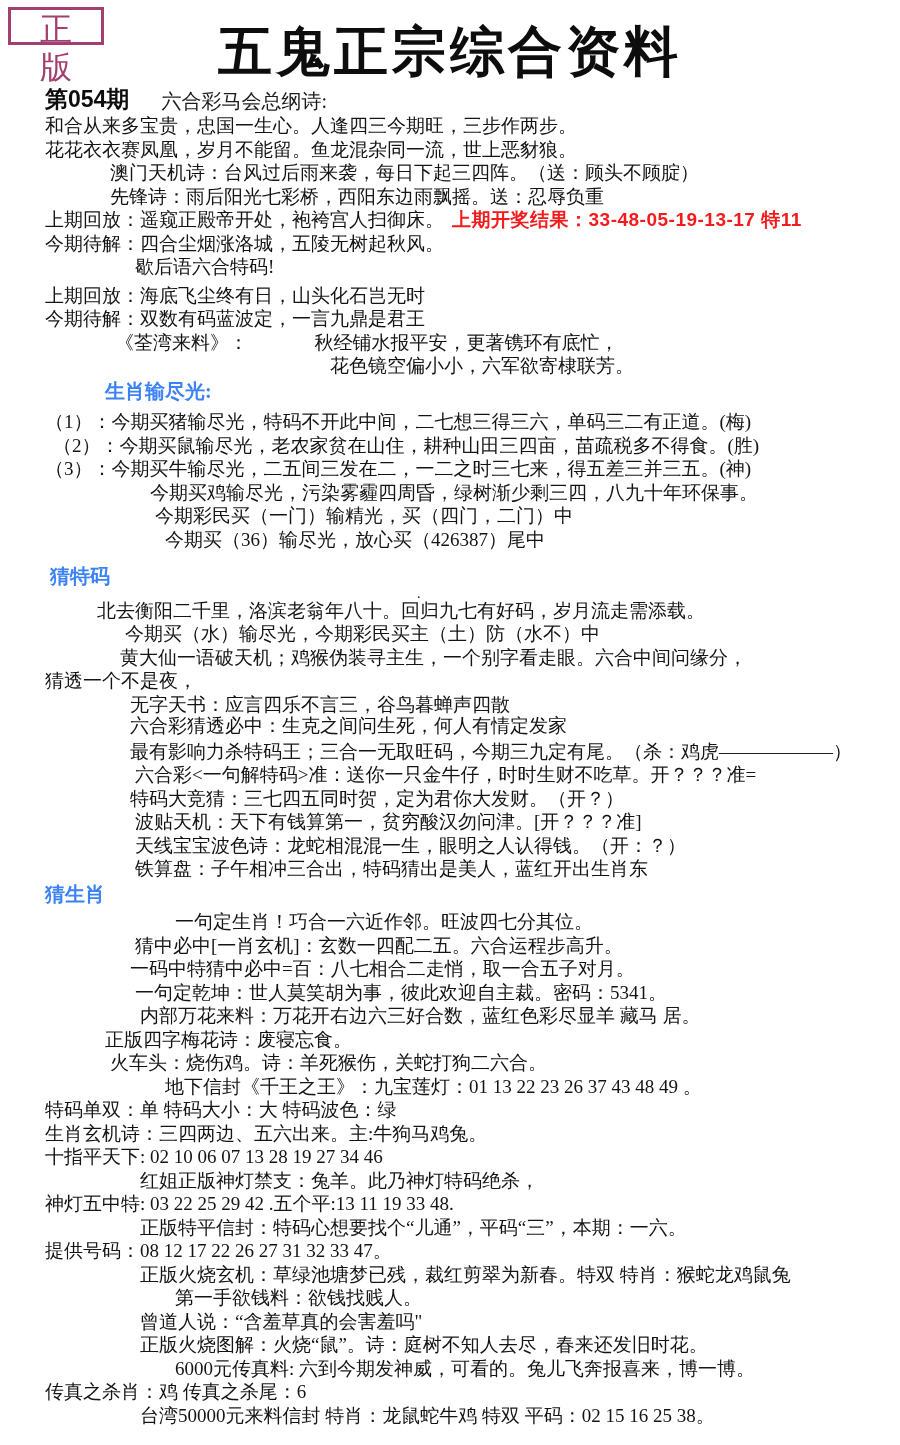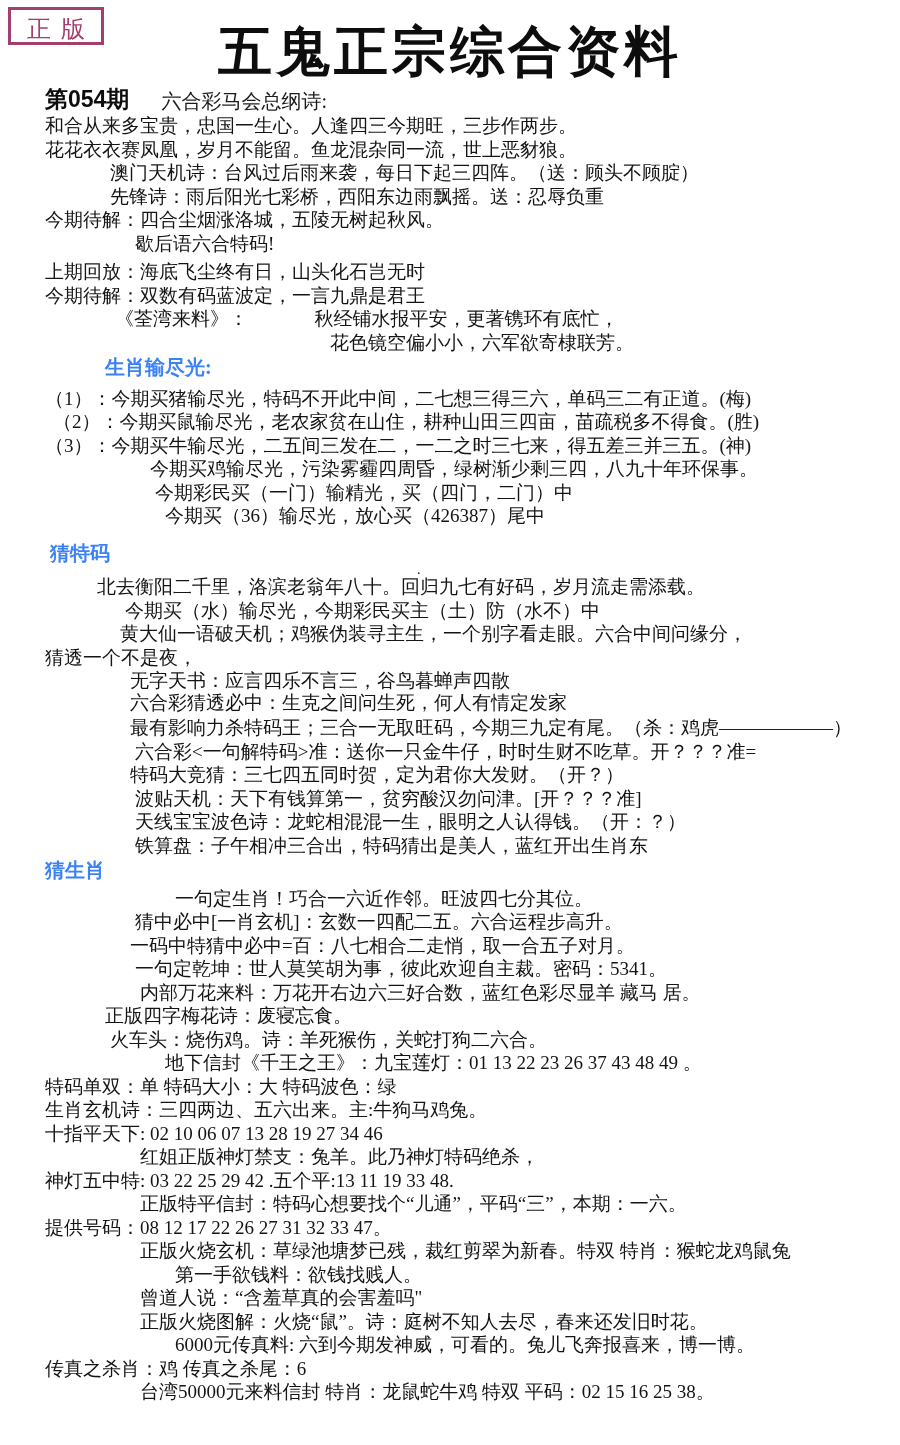--- a/index.html
+++ b/index.html
@@ -9,21 +9,21 @@
     background:#ffffff;
     overflow:hidden;
     font-family:"Liberation Serif","DejaVu Serif",serif;
     color:#141414;
   }
   .badge{
     position:absolute;top:7px;left:8px;
     width:96px;height:38px;
     border:3px solid #a23f6f;
     color:#a23f6f;
-    font-size:24px;line-height:38px;
+    font-size:32px;line-height:38px;
     text-align:center;letter-spacing:10px;
     padding-left:10px;box-sizing:border-box;
     font-family:"Liberation Serif","DejaVu Serif",serif;
   }
   .title{
     position:absolute;top:16px;left:0;right:0;
     text-align:center;
     font-size:54px;font-weight:bold;
     letter-spacing:4px;
     color:#0d0d0d;
@@ -77,20 +77,21 @@
   <div class="issue-row">
     <span class="issue">第054期</span>
     <span class="subtitle">六合彩马会总纲诗:</span>
   </div>
 
   <div class="body">
       <div class="line" style="margin-left: 0px;"><span>和合从来多宝贵，忠国一生心。人逢四三今期旺，三步作两步。</span></div>
       <div class="line" style="margin-left: 0px;"><span>花花衣衣赛凤凰，岁月不能留。鱼龙混杂同一流，世上恶豺狼。</span></div>
       <div class="line" style="margin-left: 65px;"><span>澳门天机诗：台风过后雨来袭，每日下起三四阵。（送：顾头不顾腚）</span></div>
       <div class="line" style="margin-left: 65px;"><span>先锋诗：雨后阳光七彩桥，西阳东边雨飘摇。送：忍辱负重</span></div>
+      <div class="line" style="margin-left: 0px;"><span>上期回放：遥窥正殿帝开处，袍袴宫人扫御床。</span><span class="red-note">上期开奖结果：33-48-05-19-13-17 特11</span></div>
       <div class="line" style="margin-left: 0px;"><span>今期待解：四合尘烟涨洛城，五陵无树起秋风。</span></div>
       <div class="line" style="margin-left: 90px;"><span>歇后语六合特码!</span></div>
       <div class="line" style="margin-left: 0px; margin-top: 5px;"><span>上期回放：海底飞尘终有日，山头化石岂无时</span></div>
       <div class="line" style="margin-left: 0px;"><span>今期待解：双数有码蓝波定，一言九鼎是君王</span></div>
       <div class="line" style="margin-left: 70px;"><span>《荃湾来料》：              秋经铺水报平安，更著镌环有底忙，</span></div>
       <div class="line" style="margin-left: 285px;"><span>花色镜空偏小小，六军欲寄棣联芳。</span></div>
       <div class="line head" style="margin-left: 60px; margin-top: 2px;"><span>生肖输尽光:</span></div>
       <div class="line" style="margin-left: 0px; margin-top: 7px;"><span>（1）：今期买猪输尽光，特码不开此中间，二七想三得三六，单码三二有正道。(梅)</span></div>
       <div class="line" style="margin-left: 8px;"><span>（2）：今期买鼠输尽光，老农家贫在山住，耕种山田三四亩，苗疏税多不得食。(胜)</span></div>
       <div class="line" style="margin-left: 0px;"><span>（3）：今期买牛输尽光，二五间三发在二，一二之时三七来，得五差三并三五。(神)</span></div>

